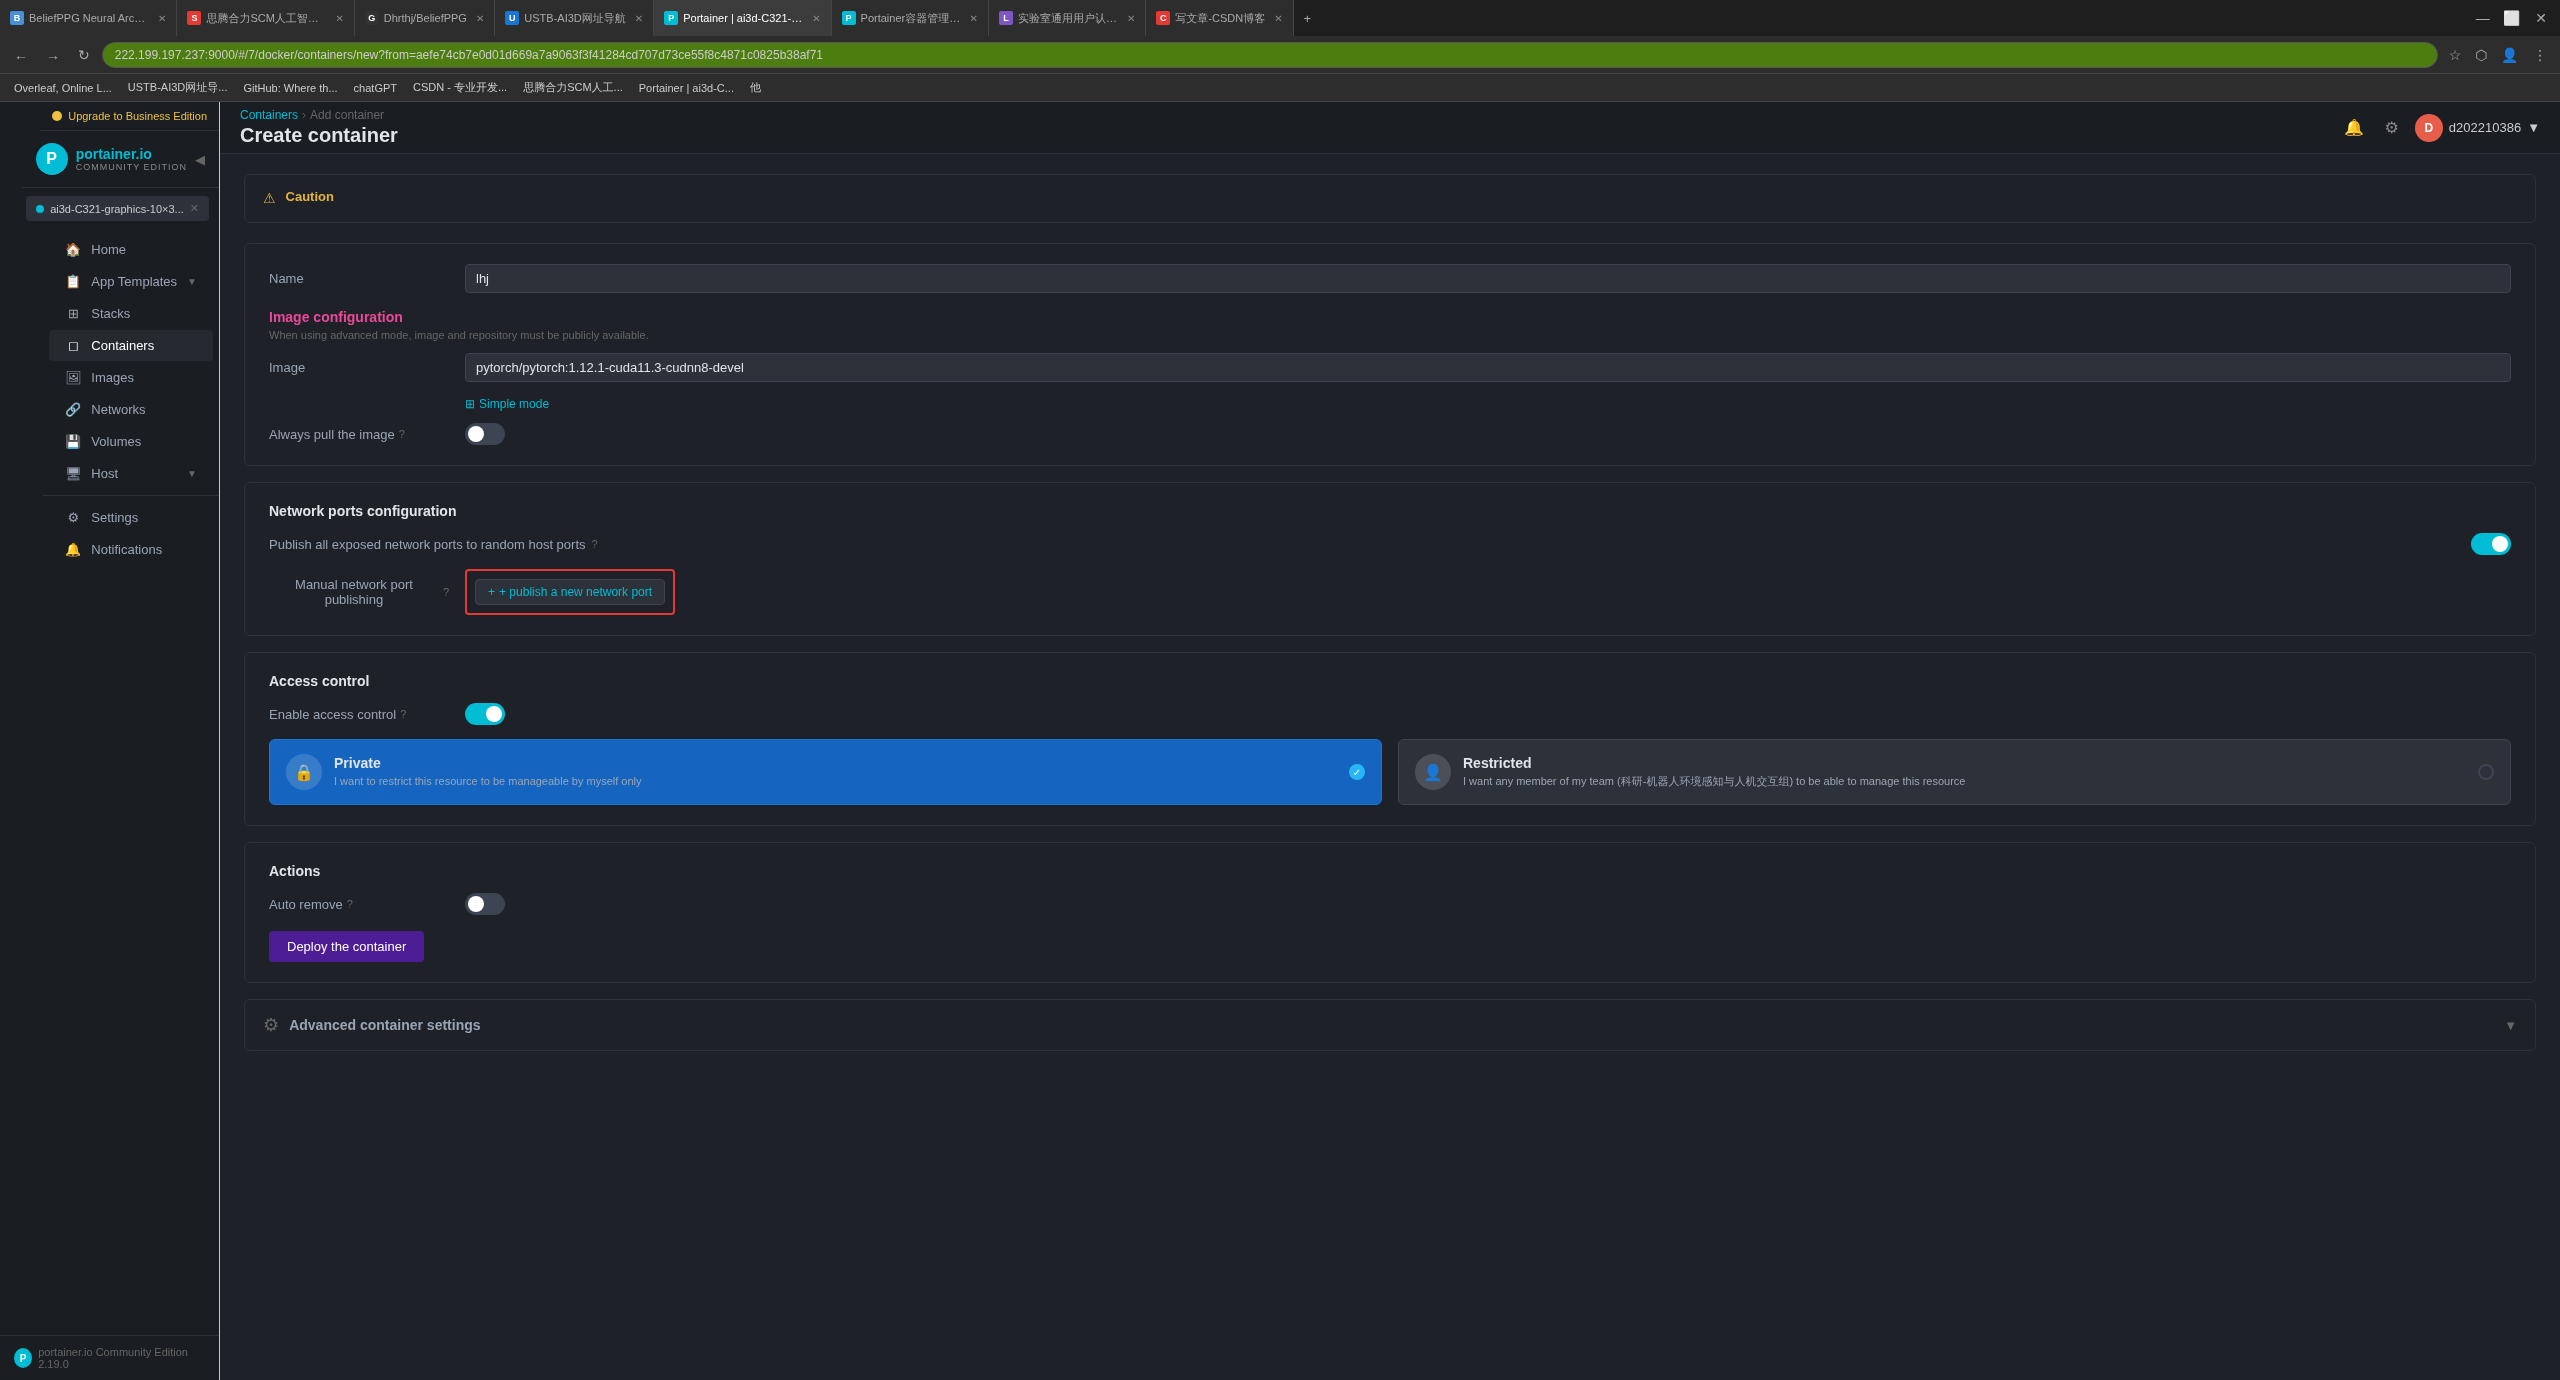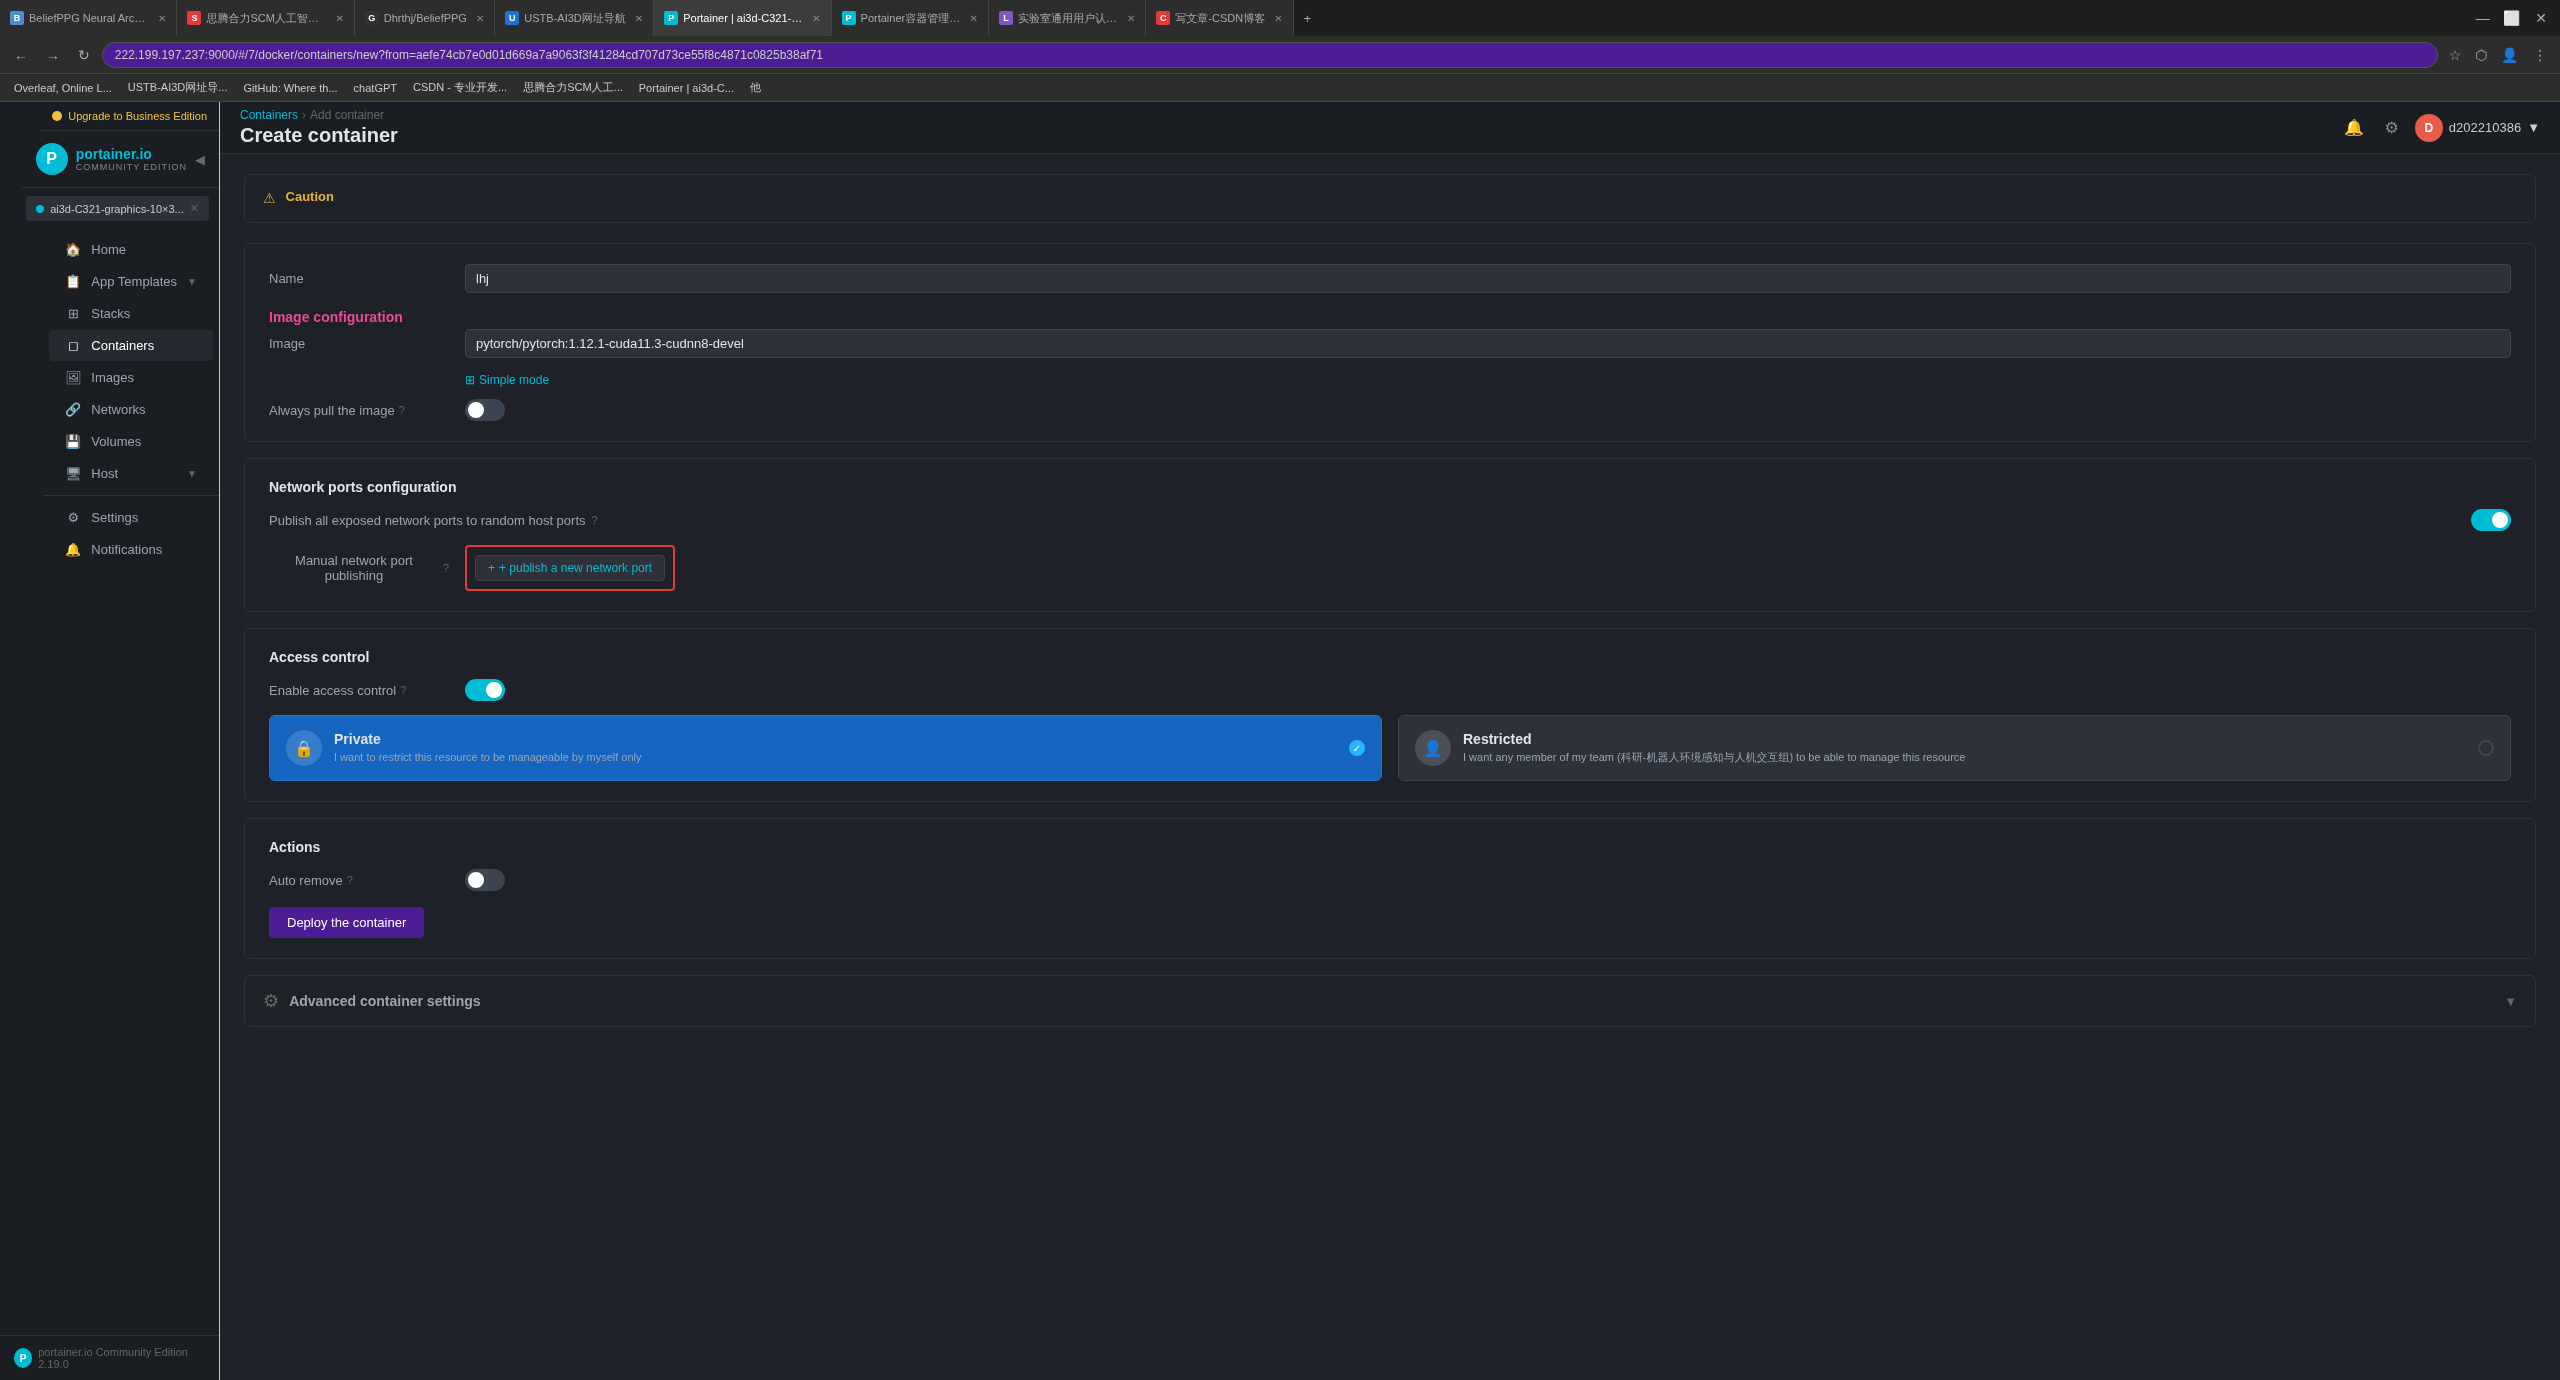--- a/index.html
+++ b/index.html
@@ -9,21 +9,21 @@
     .browser-chrome { background: #2d2d2d; flex-shrink: 0; }
     .tab-bar { display: flex; align-items: stretch; background: #1e1e1e; height: 36px; overflow: hidden; }
     .tab { display: flex; align-items: center; padding: 0 10px; background: #2d2d2d; border-right: 1px solid #444; font-size: 11px; color: #aaa; max-width: 180px; white-space: nowrap; overflow: hidden; gap: 5px; flex-shrink: 0; }
     .tab.active { background: #3c3c3c; color: #fff; }
     .tab-favicon { width: 14px; height: 14px; flex-shrink: 0; border-radius: 2px; display: inline-block; }
     .tab-close { margin-left: 4px; color: #888; font-size: 10px; cursor: pointer; }
     .tab-add { display: flex; align-items: center; padding: 0 10px; color: #aaa; cursor: pointer; }
 
     .address-bar-row { display: flex; align-items: center; background: #2d2d2d; height: 38px; padding: 4px 8px; gap: 6px; border-bottom: 1px solid #444; }
     .nav-btn { background: none; border: none; color: #aaa; cursor: pointer; font-size: 14px; padding: 2px 6px; border-radius: 3px; }
-    .address-input { flex: 1; background: #4c1d95; border: 1px solid #555; border-radius: 20px; padding: 3px 12px; color: #ccc; font-size: 12px; height: 26px; }
+    .address-input { flex: 1; background: #4d7c0f; border: 1px solid #555; border-radius: 20px; padding: 3px 12px; color: #ccc; font-size: 12px; height: 26px; }
     .toolbar-icons { display: flex; gap: 4px; align-items: center; }
     .toolbar-icon { background: none; border: none; color: #aaa; cursor: pointer; font-size: 14px; padding: 2px 5px; }
 
     .bookmarks-bar { display: flex; align-items: center; background: #2d2d2d; height: 28px; padding: 0 8px; gap: 4px; border-bottom: 1px solid #444; overflow: hidden; }
     .bookmark-item { font-size: 11px; color: #ccc; padding: 2px 6px; border-radius: 3px; cursor: pointer; white-space: nowrap; }
 
     
     .app-wrapper { display: flex; flex: 1; overflow: hidden; }
 
     
@@ -316,20 +316,23 @@
       </div>
 
       <div class="form-section">
 
         <div class="form-row">
           <label class="form-label">Name</label>
           <input class="form-input" type="text" value="lhj" style="">
         </div>
 
         <div style="margin-top: 16px; margin-bottom: 4px; font-size: 14px; font-weight: 600; color: #ec4899;">Image configuration</div>
+        <div style="font-size:11px;color:#666;margin-bottom:12px;">
+          <span>When using advanced mode, image and repository must be publicly available.</span>
+        </div>
 
         <div class="form-row">
           <label class="form-label">Image</label>
           <input class="form-input" type="text" value="pytorch/pytorch:1.12.1-cuda11.3-cudnn8-devel" style="">
         </div>
 
         <div style="margin-bottom:12px;padding-left:196px;">
           <a href="#" style="color:#00bcd4;font-size:12px;text-decoration:none;">
             <span style="margin-right:4px;">⊞</span><span>Simple mode</span>
           </a>

